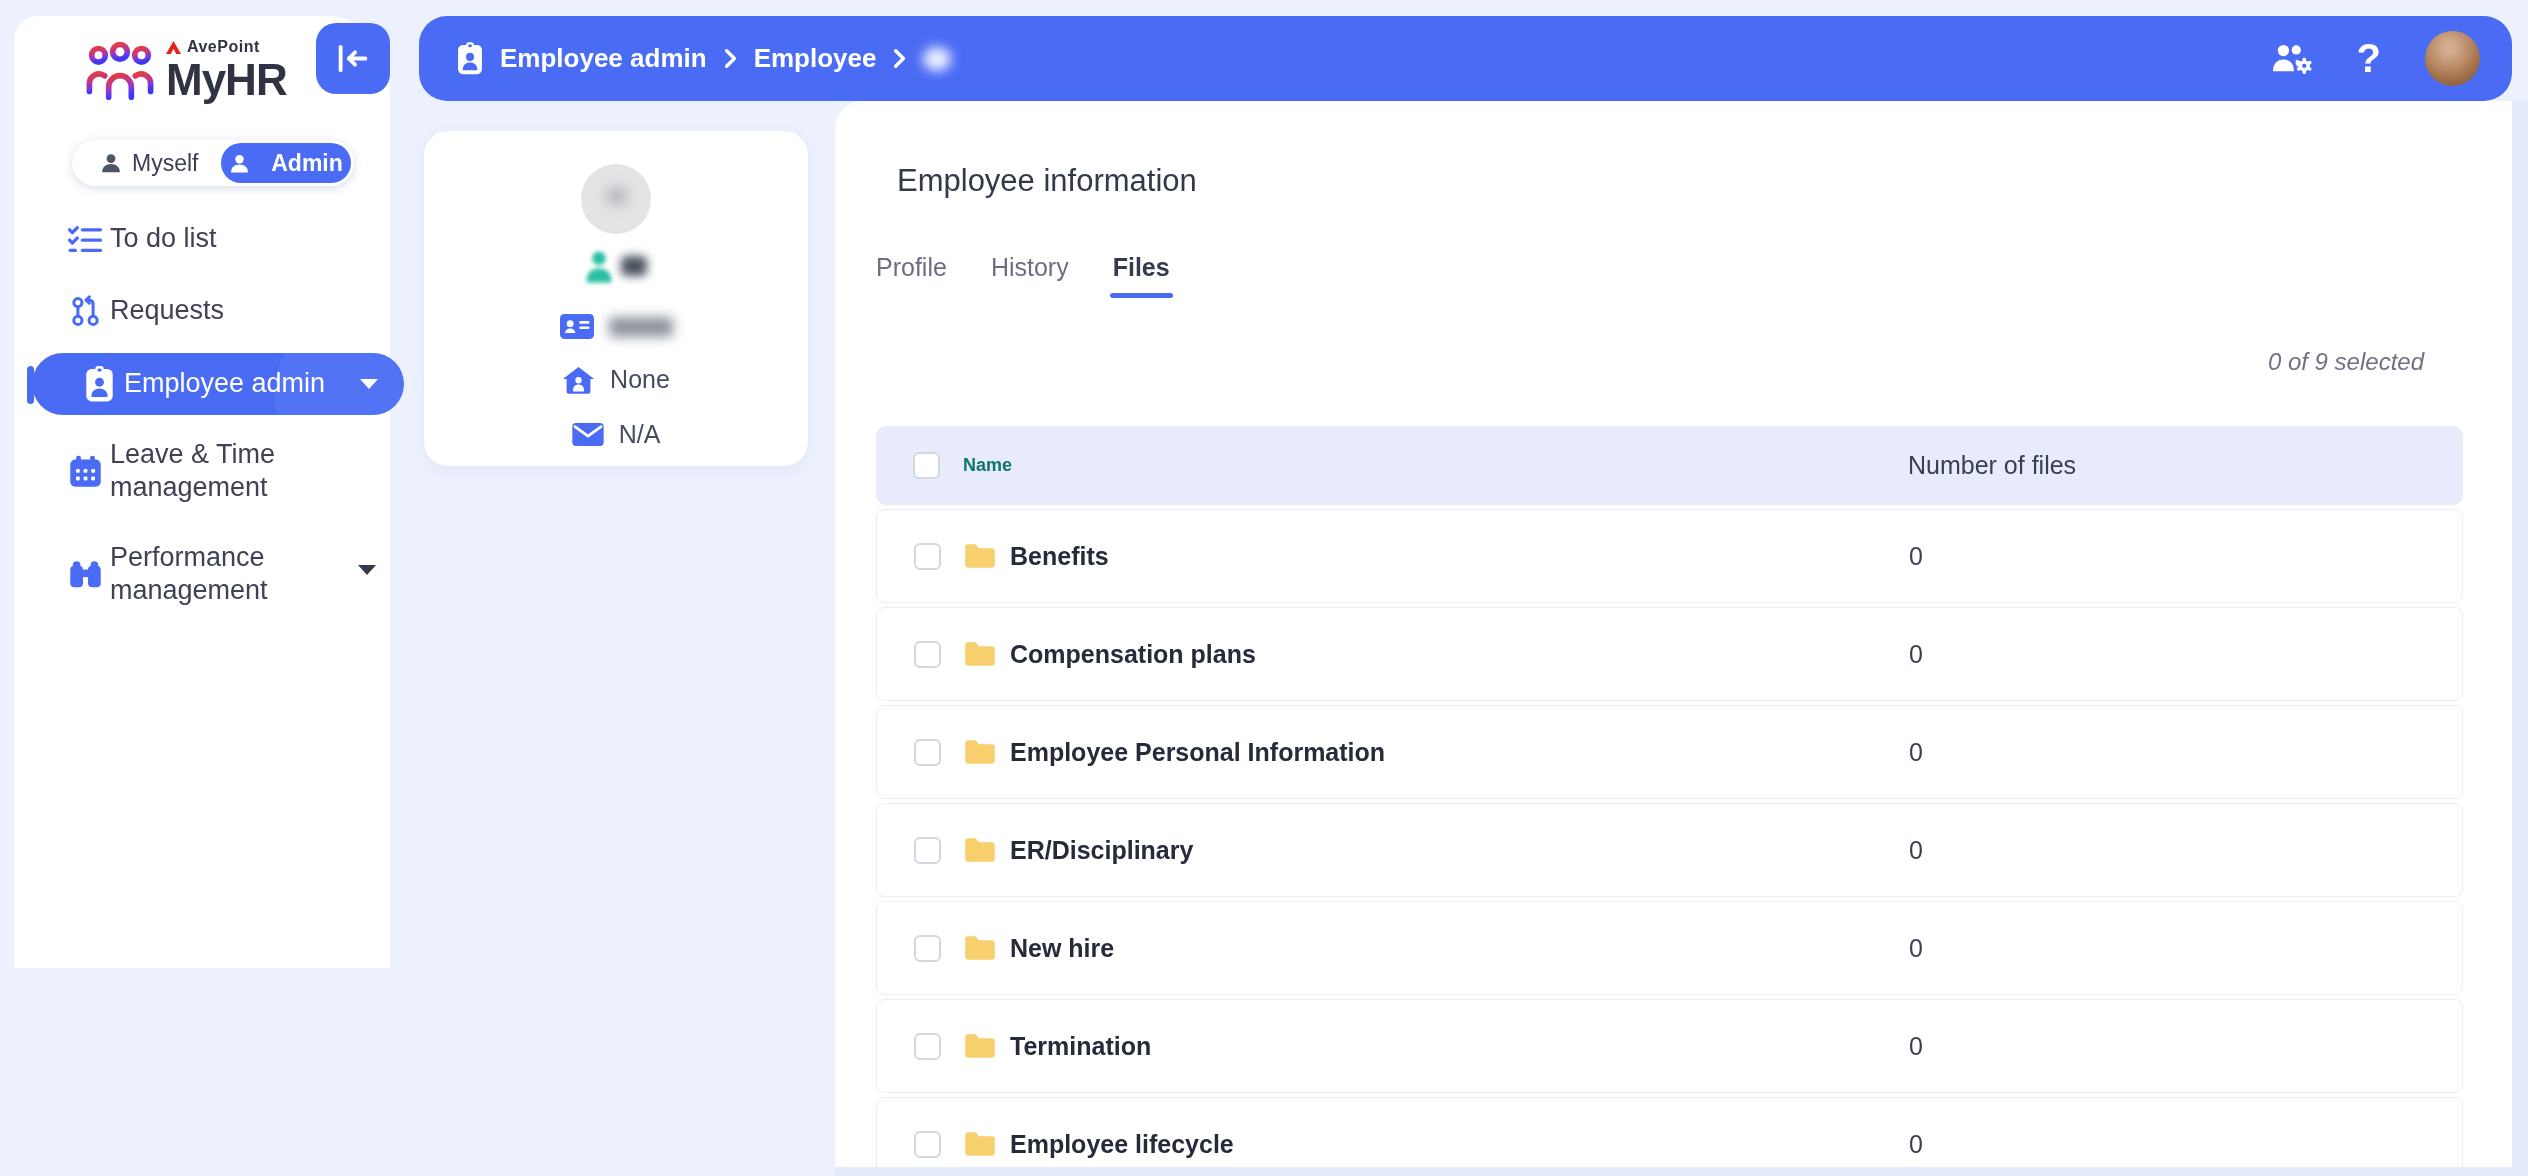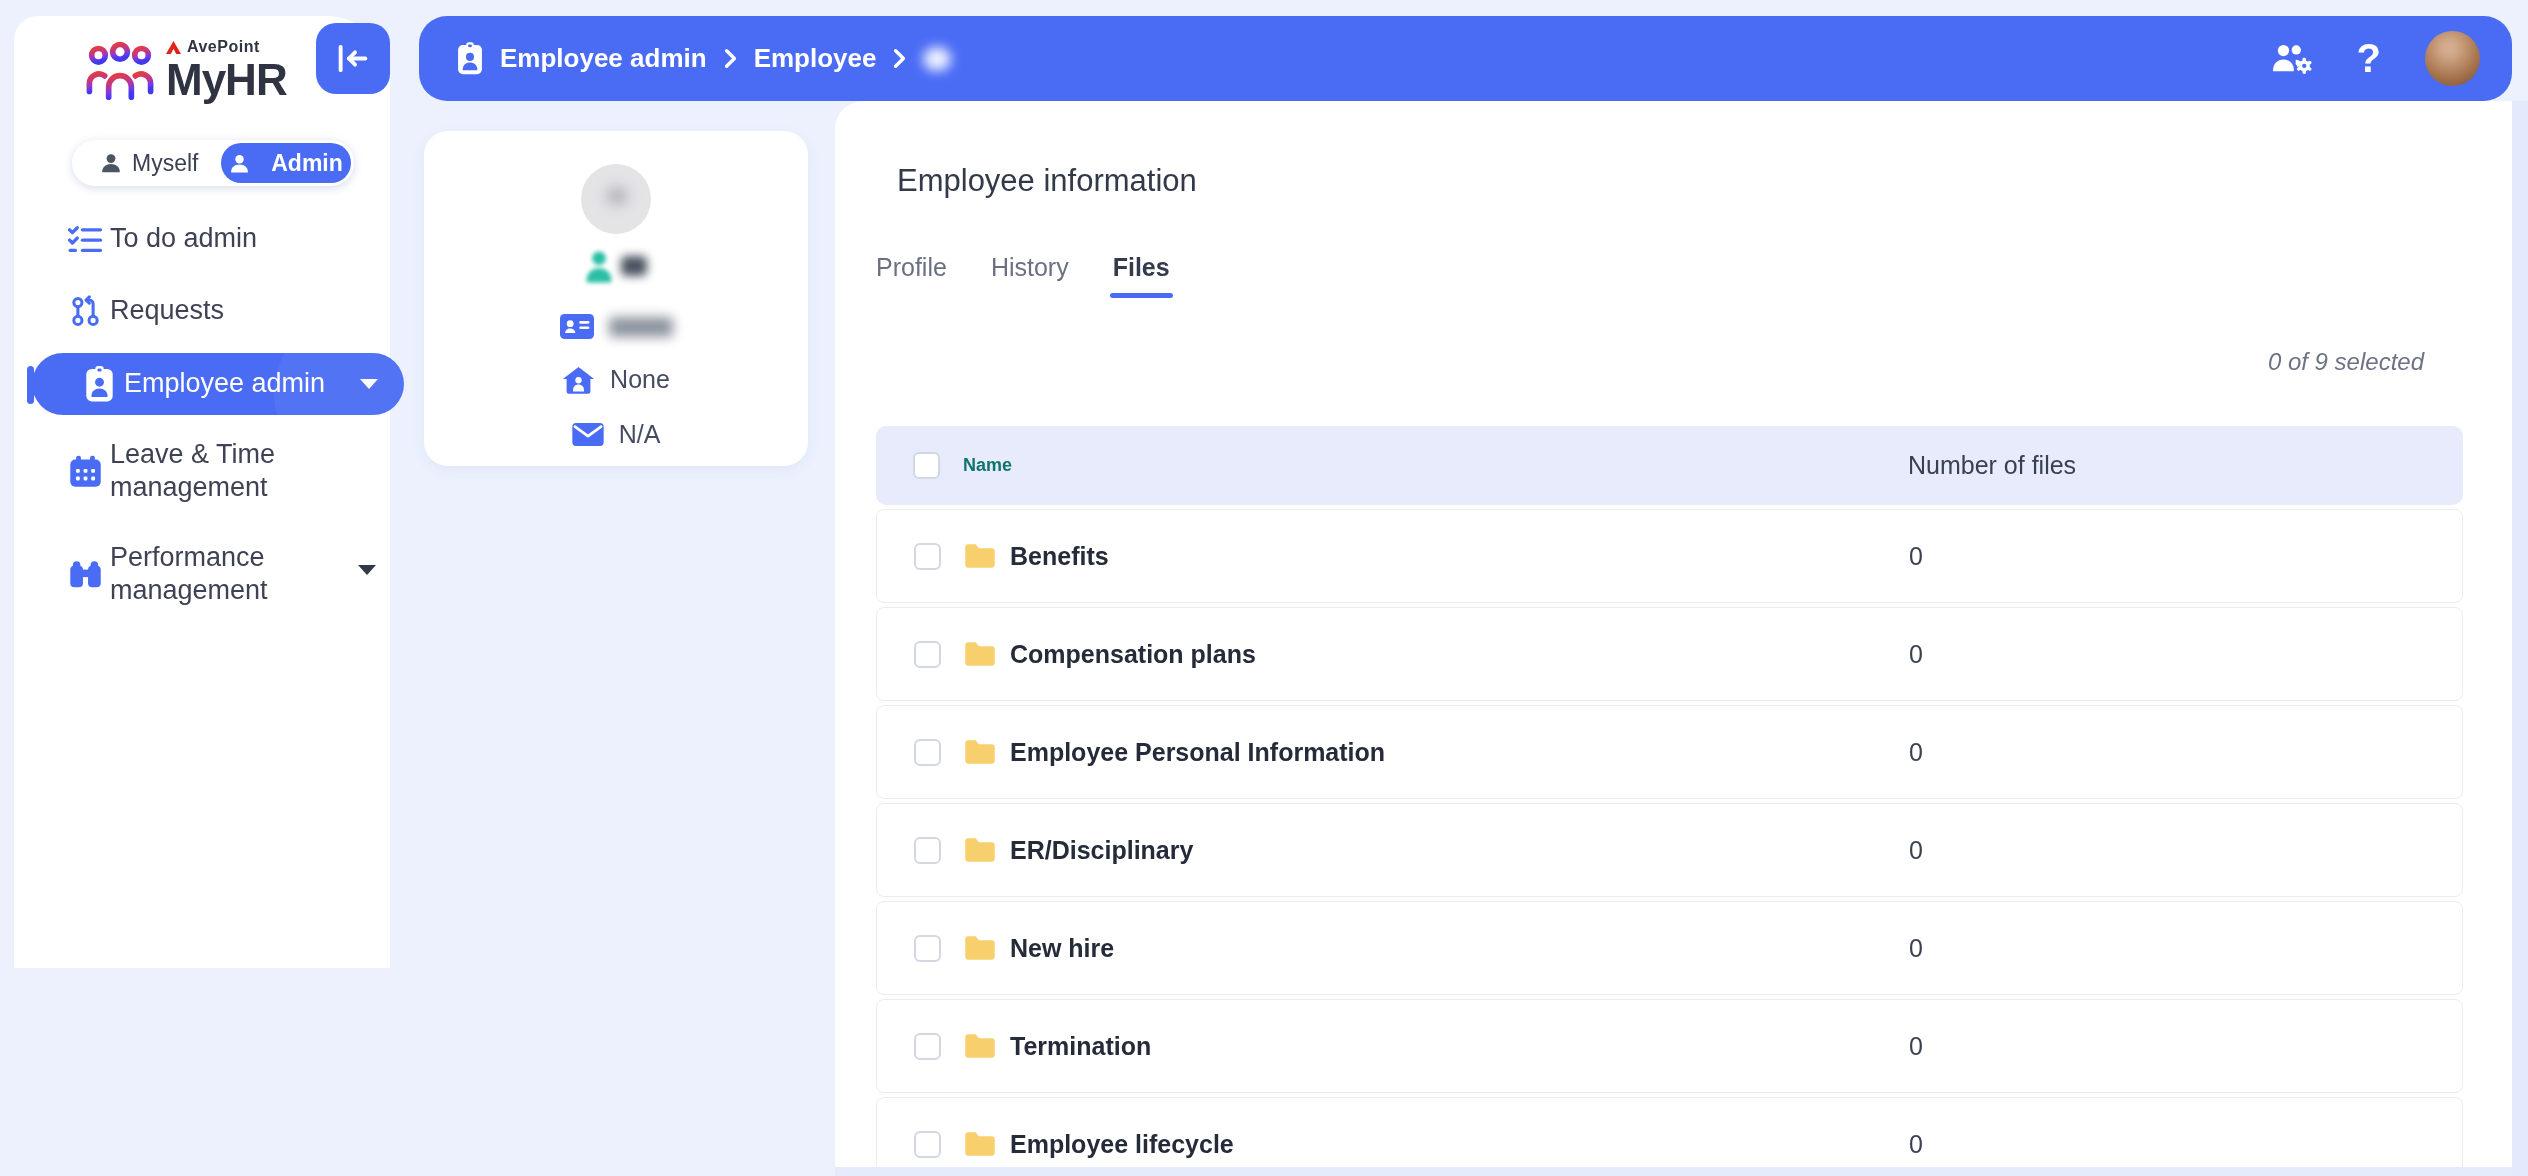--- a/index.html
+++ b/index.html
@@ -169,21 +169,21 @@
     <span class="nav-icon">
       <svg viewBox="0 0 28 24" width="36" height="31" stroke="#4a6cf5" stroke-width="2.6" fill="none" stroke-linecap="round" stroke-linejoin="round">
         <path d="M2 4.5l2.2 2.2L8 2.9"></path>
           <line x1="12" y1="4.5" x2="26" y2="4.5"></line>
         <path d="M2 12.5l2.2 2.2L8 10.9"></path>
           <line x1="12" y1="12.5" x2="26" y2="12.5"></line>
         <line x1="2.5" y1="20.5" x2="6.5" y2="20.5"></line>
           <line x1="12" y1="20.5" x2="26" y2="20.5"></line>
       </svg>
     </span>
-    <span class="nav-label">To do admin</span>
+    <span class="nav-label">To do list</span>
   </div>
 
   <div class="nav-item" style="top:265px; height:60px;">
     <span class="nav-icon">
       <svg viewBox="0 0 24 26" width="31" height="33" stroke="#4a6cf5" stroke-width="2.4" fill="none" stroke-linecap="round" stroke-linejoin="round">
         <circle cx="6" cy="6" r="3.2"></circle>
           <circle cx="6" cy="20" r="3.2"></circle>
           <circle cx="18" cy="20" r="3.2"></circle>
         <line x1="6" y1="9.6" x2="6" y2="16.4"></line>
         <path d="M12.5 4h2.5a3 3 0 0 1 3 3v9.3"></path>

